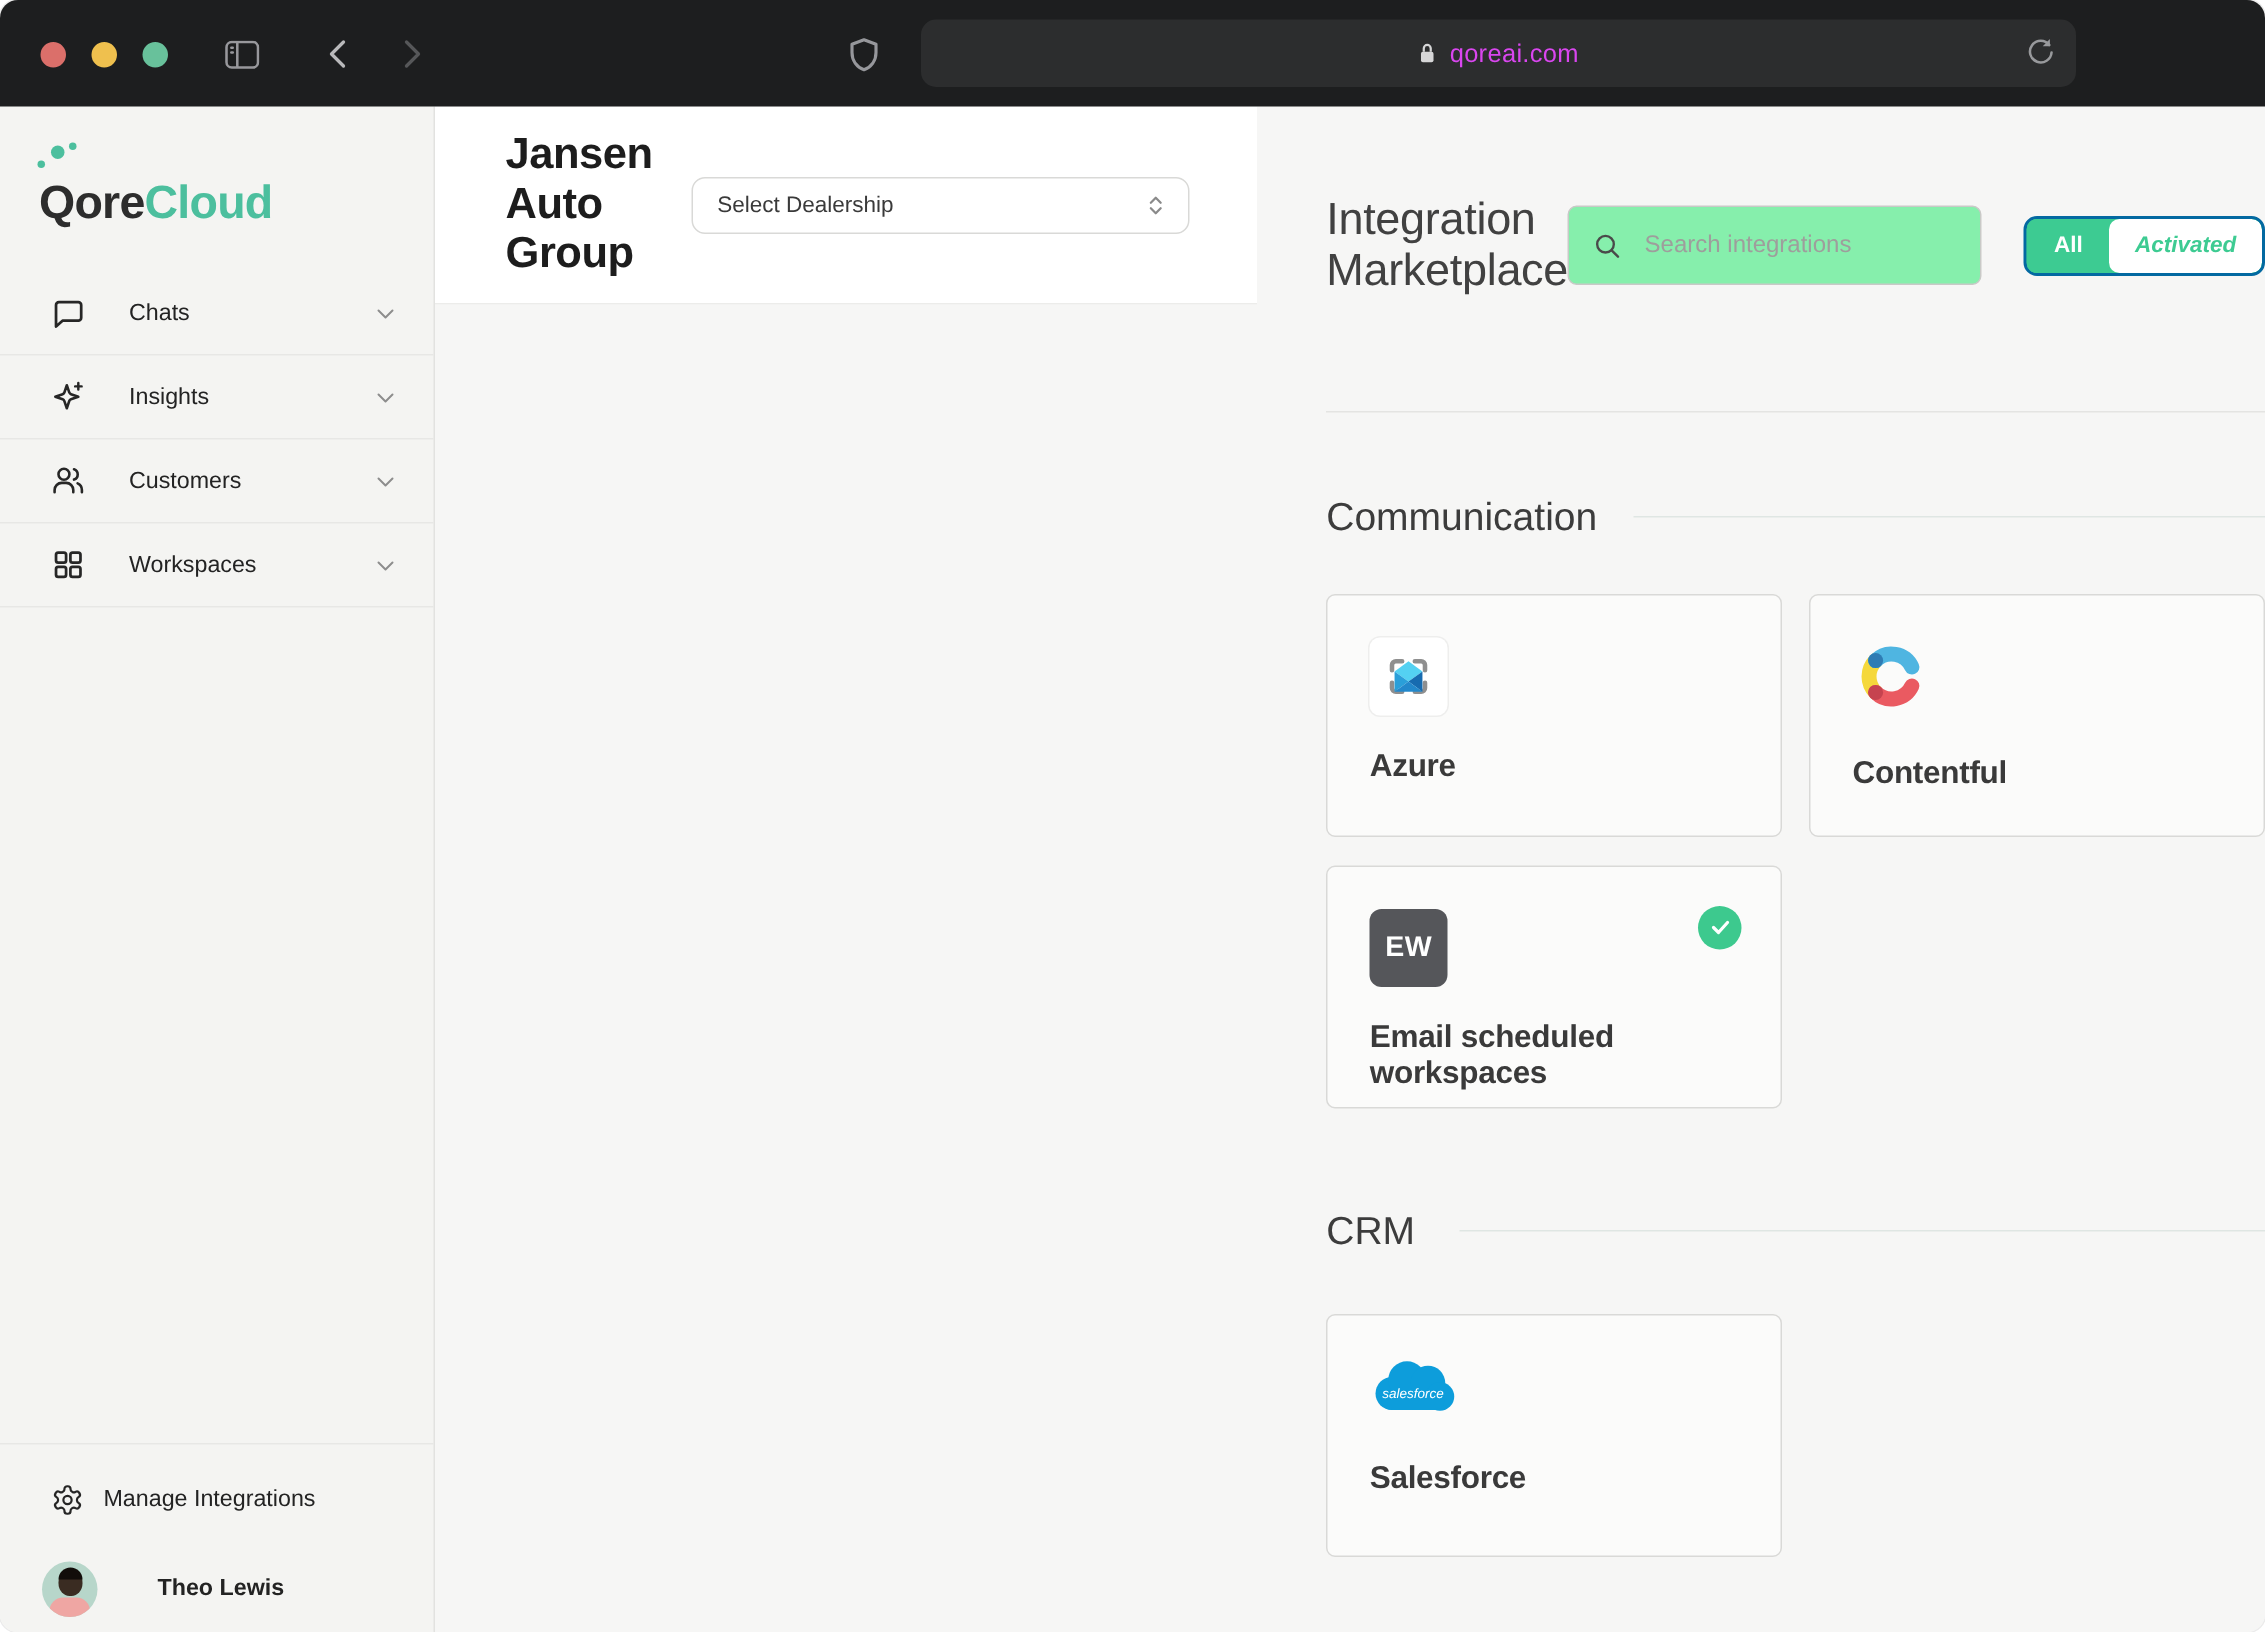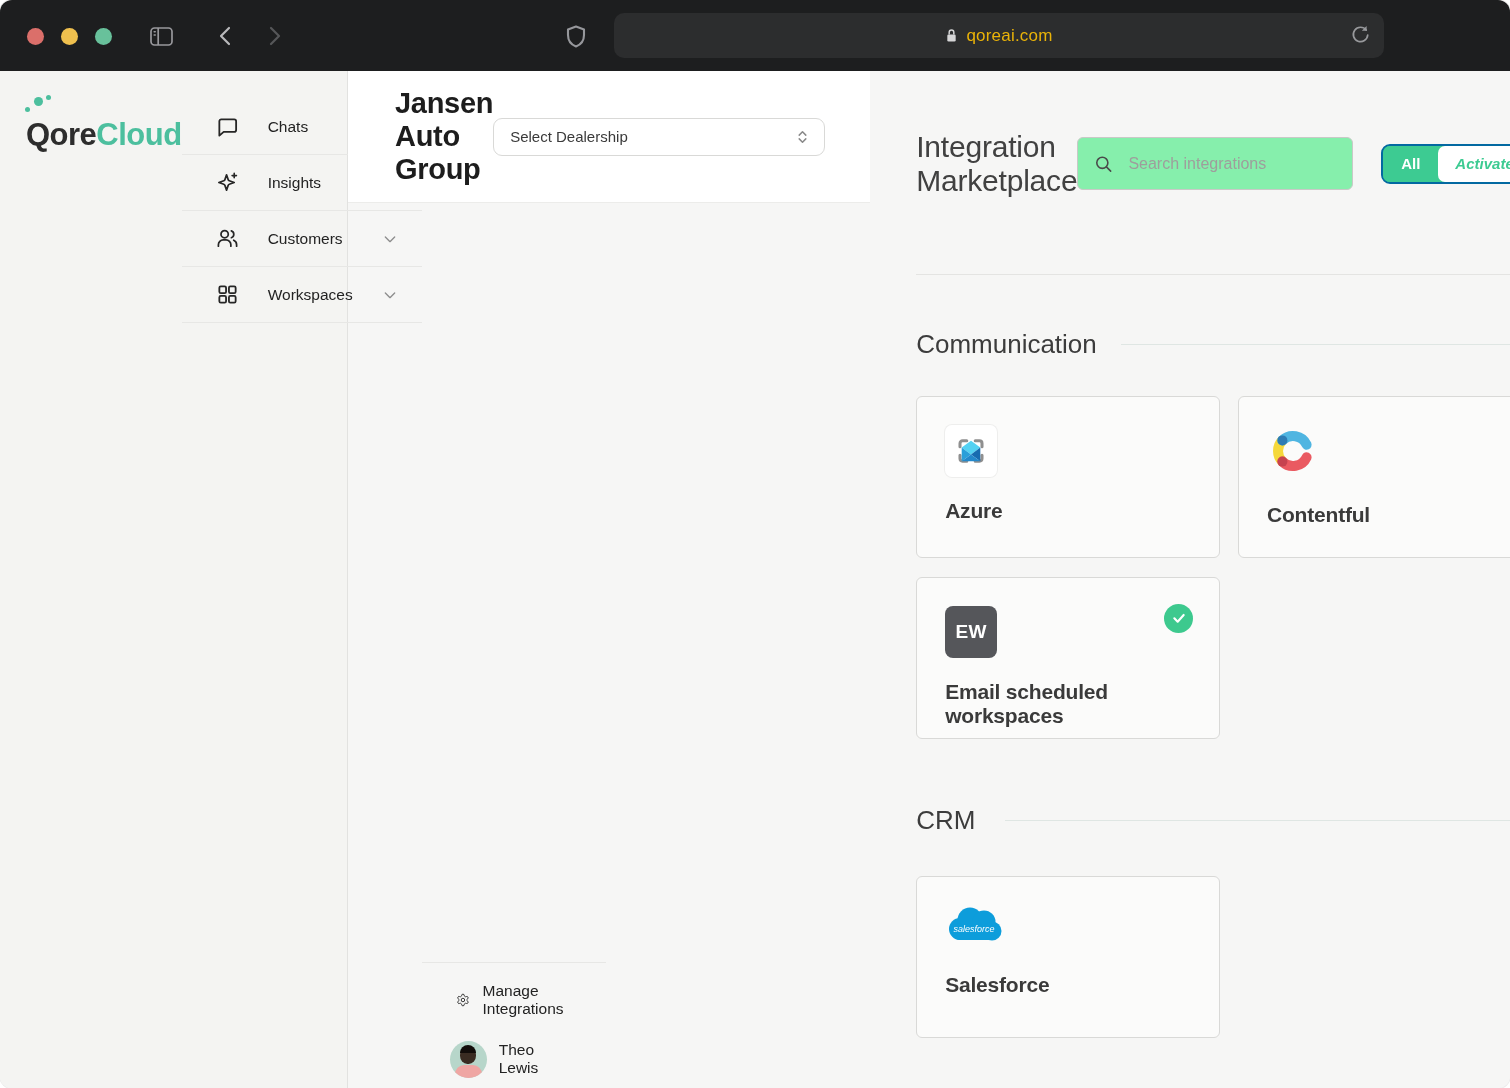--- a/index.html
+++ b/index.html
@@ -7,54 +7,54 @@
 
   .window{width:1510px;height:1088px;border-radius:12px;overflow:hidden;position:relative;background:#f6f6f5;box-shadow:0 0 0 1px rgba(0,0,0,.08);}
 
   
   .chrome{height:71px;background:#1d1e1f;position:relative;}
   .traffic{position:absolute;left:27px;top:28px;display:flex;gap:17px;}
   .traffic span{width:17px;height:17px;border-radius:50%;display:block;}
   .t-red{background:#db6f6a;}.t-yellow{background:#efc04e;}.t-green{background:#68c19b;}
   .chrome-ic{position:absolute;}
   .urlbar{position:absolute;left:614px;top:13px;width:770px;height:45px;background:#2c2d2e;border-radius:10px;display:flex;align-items:center;justify-content:center;gap:8px;}
-  .urlbar .url-text{color:#eab308;font-size:17px;letter-spacing:.2px;}
+  .urlbar .url-text{color:#d946ef;font-size:17px;letter-spacing:.2px;}
   .reload{position:absolute;right:13px;top:11px;}
 
   
   .app{display:flex;height:1017px;background:#f6f6f5;}
 
   
-  .sidebar{width:348px;background:#f4f4f2;border-right:1px solid #e2e2e0;display:flex;flex-direction:row;flex-shrink:0;justify-content:space-between;}
+  .sidebar{width:290px;background:#f4f4f2;border-right:1px solid #e2e2e0;display:flex;flex-direction:column;flex-shrink:0;justify-content:space-between;}
   .logo{margin:24px 0 0 26px;height:58px;position:relative;display:flex;align-items:flex-end;}
   .logo .dot{position:absolute;border-radius:50%;background:#4cbf9e;}
   .logo .d1{width:9px;height:9px;left:8px;top:2px;}
   .logo .d2{width:5px;height:5px;left:-1px;top:12px;}
   .logo .d3{width:5px;height:5px;left:20px;top:0px;}
   .logo .lg1{font-size:31px;font-weight:700;color:#2d2d2d;letter-spacing:-.5px;}
   .logo .lg2{font-size:31px;font-weight:700;color:#4cbf9e;letter-spacing:-.5px;}
   .nav{margin-top:28px;}
   .nav-row{height:56px;display:flex;align-items:center;padding:0 24px 0 34px;gap:29px;border-bottom:1px solid #e7e7e5;cursor:pointer;}
   .nav-row:first-child{border-top:1px solid transparent;}
   .nav-label{font-size:15.5px;color:#232323;flex:1;}
   .side-bottom{margin-top:auto;border-top:1px solid #e7e7e5;padding:14px 0 9px;}
   .manage-row{height:46px;display:flex;align-items:center;gap:13px;padding:0 34px;cursor:pointer;}
   .manage-label{font-size:15.5px;color:#232323;}
   .user-row{margin-top:16px;height:40px;display:flex;align-items:center;gap:12px;padding:0 28px;cursor:pointer;}
-  .user-name{font-size:15.5px;font-weight:400;color:#232323;}
+  .user-name{font-size:15.5px;font-weight:700;color:#232323;margin-left:28px;}
   .avatar{width:37px;height:37px;border-radius:50%;background:#b7d6ca;position:relative;overflow:hidden;flex-shrink:0;}
   .av-head{position:absolute;width:16px;height:18px;border-radius:50% 50% 46% 46%;background:#3a2c22;left:10.5px;top:5px;}
   .av-hair{position:absolute;width:16px;height:8px;border-radius:8px 8px 0 0;background:#120d0a;left:10.5px;top:4px;}
   .av-body{position:absolute;width:27px;height:13px;border-radius:9px 9px 0 0;background:#efa6a3;left:5px;bottom:0;}
 
   
   .main{flex:1;display:flex;flex-direction:row;min-width:0;}
   .page-header{height:132px;background:#ffffff;border-bottom:1px solid #ececea;display:flex;align-items:center;padding:0 45px 0 47px;}
   .page-title{font-size:29px;font-weight:800;color:#1d1d1d;letter-spacing:-.3px;flex:1;}
-  .dealer-select{width:332px;height:38px;background:#ffffff;border:1px solid #d9d9d7;border-radius:9px;display:flex;align-items:center;padding:0 14px 0 16px;cursor:pointer;}
+  .dealer-select{width:332px;height:38px;background:#ffffff;border:1px solid #d9d9d7;border-radius:9px;display:flex;align-items:center;padding:0 14px 0 16px;cursor:pointer;margin-left:26px;}
   .dealer-select span{font-size:15px;color:#3a3a3a;flex:1;}
 
   .content{padding:0 46px;}
   .mk-row{margin-top:34px;display:flex;align-items:center;}
   .mk-title{font-size:30px;font-weight:400;color:#414141;flex:1;letter-spacing:-.2px;}
   .search-box{width:276px;height:53px;border:1px solid #c9c9c7;border-radius:6px;background:#86efac;display:flex;align-items:center;padding:0 16px;gap:13px;}
   .search-box input{border:none;outline:none;background:transparent;font-size:16px;color:#3a3a3a;width:100%;}
   .search-box input::placeholder{color:#9e9e9c;}
   .toggle{margin-left:28px;height:40px;display:flex;border:2px solid #0369a1;border-radius:9px;overflow:hidden;background:#3dcb92;}
   .toggle .seg{display:flex;align-items:center;justify-content:center;font-size:15px;font-weight:700;cursor:pointer;}

